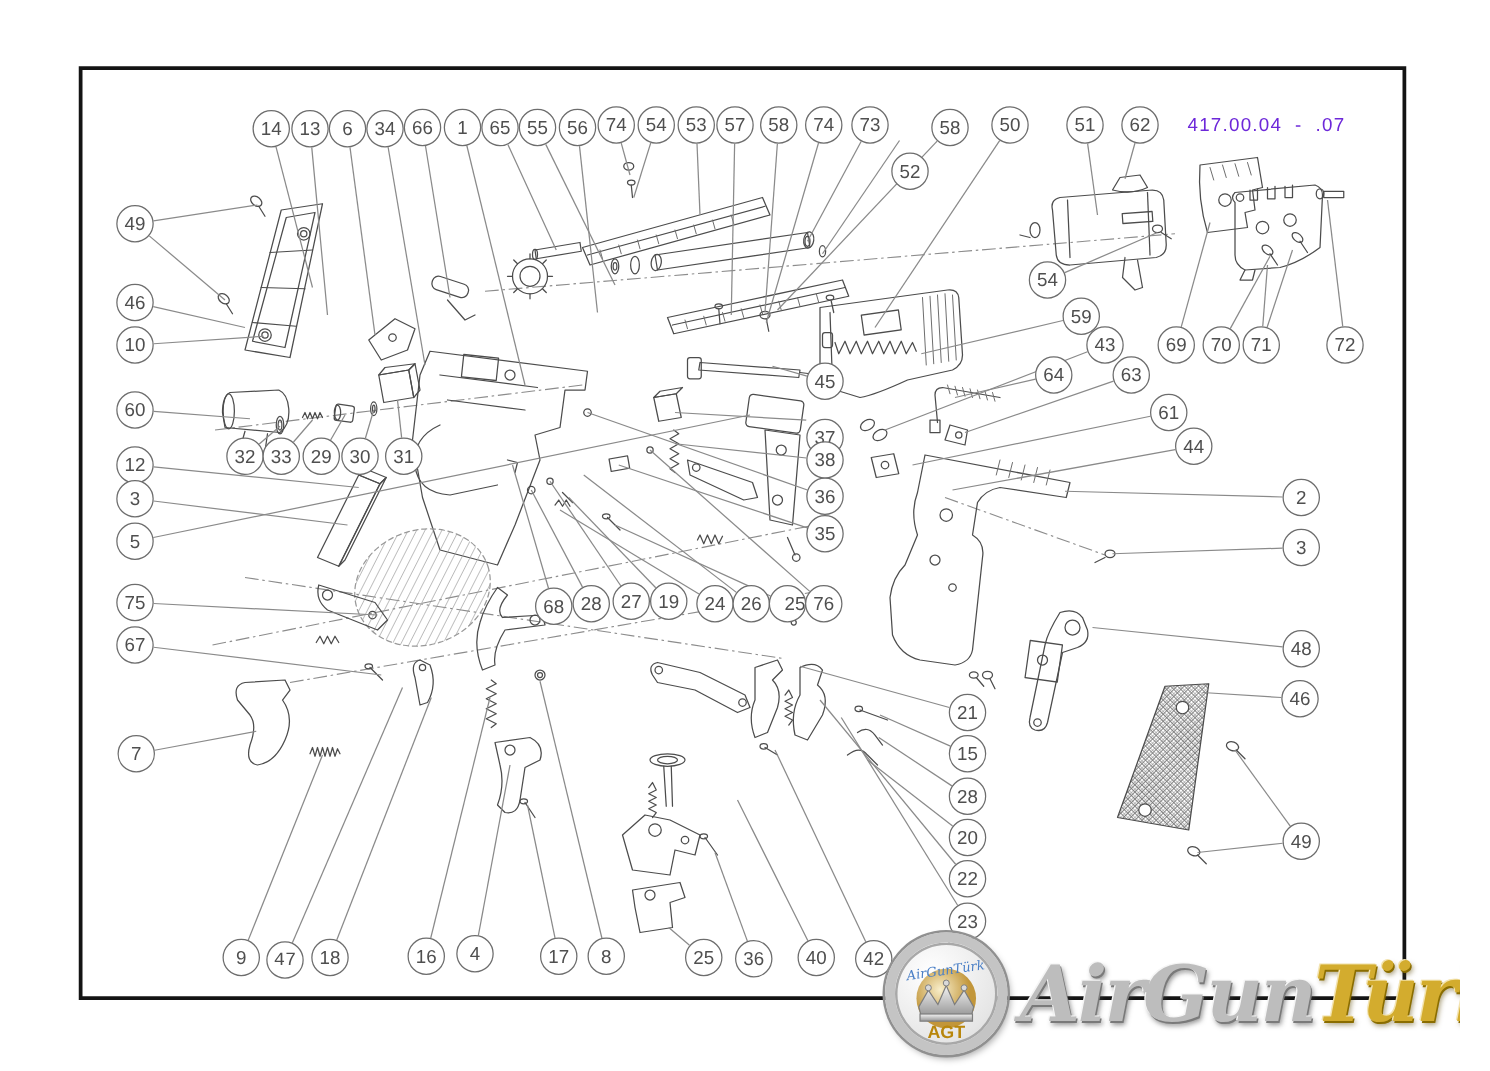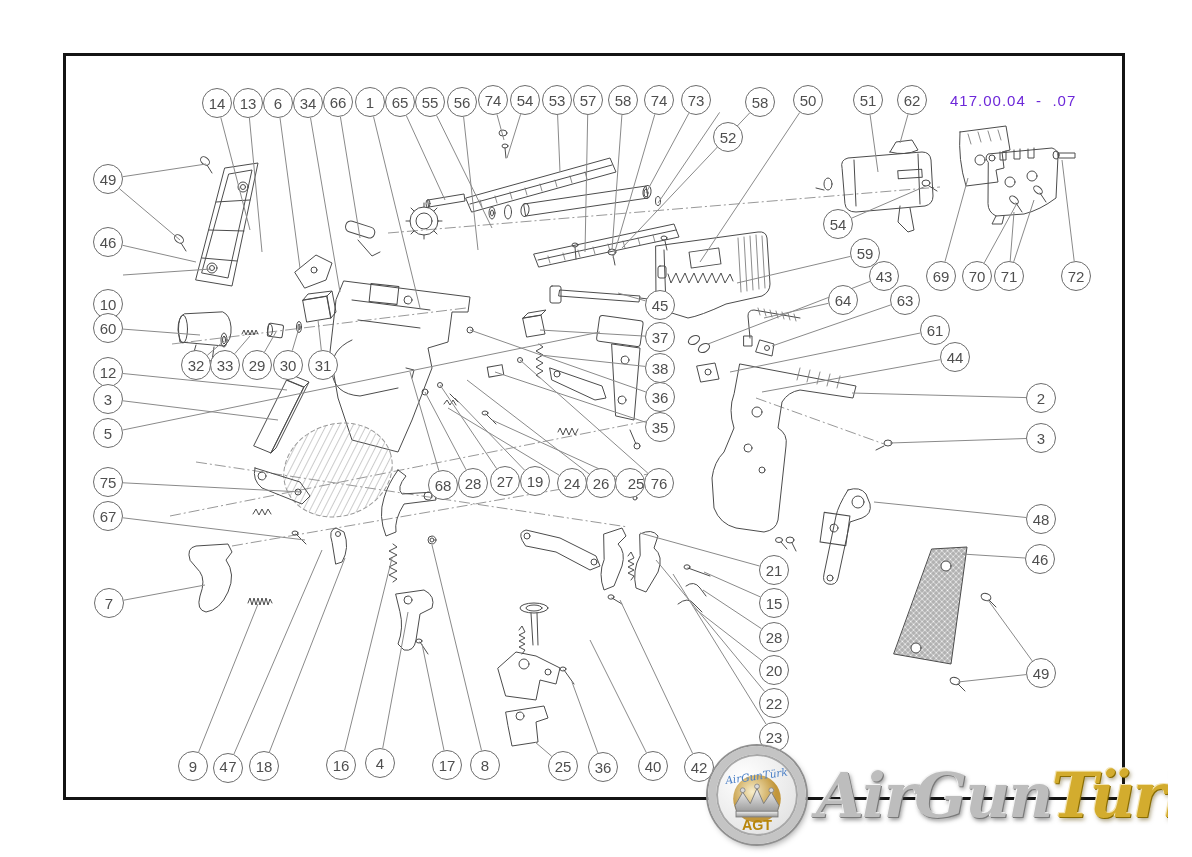--- a/index.html
+++ b/index.html
@@ -468,21 +468,21 @@
       <div class="callout" style="left: 608px; top: 85px;">58</div>
       <div class="callout" style="left: 644px; top: 85px;">74</div>
       <div class="callout" style="left: 681px; top: 85px;">73</div>
       <div class="callout" style="left: 713px; top: 85px; margin-top: 37px;">52</div>
       <div class="callout" style="left: 745px; top: 87px;">58</div>
       <div class="callout" style="left: 793px; top: 85px; text-align: center;">50</div>
       <div class="callout" style="left: 853px; top: 85px;">51</div>
       <div class="callout" style="left: 897px; top: 85px;">62</div>
       <div class="callout" style="left: 93px; top: 164px;">49</div>
       <div class="callout" style="left: 93px; top: 227px;">46</div>
-      <div class="callout" style="left: 93px; top: 261px; margin-top: 28px;">10</div>
+      <div class="callout" style="left: 93px; top: 261px;">10</div>
       <div class="callout" style="left: 93px; top: 313px;">60</div>
       <div class="callout" style="left: 181px; top: 350px;">32</div>
       <div class="callout" style="left: 210px; top: 350px;">33</div>
       <div class="callout" style="left: 242px; top: 350px;">29</div>
       <div class="callout" style="left: 273px; top: 350px;">30</div>
       <div class="callout" style="left: 308px; top: 350px;">31</div>
       <div class="callout" style="left: 93px; top: 357px;">12</div>
       <div class="callout" style="left: 93px; top: 384px;">3</div>
       <div class="callout" style="left: 93px; top: 418px;">5</div>
       <div class="callout" style="left: 93px; top: 467px;">75</div>
@@ -508,21 +508,21 @@
       <div class="callout" style="left: 759px; top: 722px;">23</div>
       <div class="callout" style="left: 428px; top: 470px;">68</div>
       <div class="callout" style="left: 458px; top: 468px;">28</div>
       <div class="callout" style="left: 490px; top: 466px;">27</div>
       <div class="callout" style="left: 520px; top: 466px;">19</div>
       <div class="callout" style="left: 557px; top: 468px;">24</div>
       <div class="callout" style="left: 586px; top: 468px;">26</div>
       <div class="callout" style="left: 615px; top: 468px; padding-left: 12px;">25</div>
       <div class="callout" style="left: 644px; top: 468px;">76</div>
       <div class="callout" style="left: 645px; top: 290px;">45</div>
-      <div class="callout" style="left: 645px; top: 322px;">37</div>
+      <div class="callout" style="left: 645px; top: 335px;">37</div>
       <div class="callout" style="left: 645px; top: 353px;">38</div>
       <div class="callout" style="left: 645px; top: 382px;">36</div>
       <div class="callout" style="left: 645px; top: 412px;">35</div>
       <div class="callout" style="left: 823px; top: 209px;">54</div>
       <div class="callout" style="left: 850px; top: 238px;">59</div>
       <div class="callout" style="left: 869px; top: 261px;">43</div>
       <div class="callout" style="left: 828px; top: 285px;">64</div>
       <div class="callout" style="left: 890px; top: 285px;">63</div>
       <div class="callout" style="left: 920px; top: 315px;">61</div>
       <div class="callout" style="left: 940px; top: 342px;">44</div>

